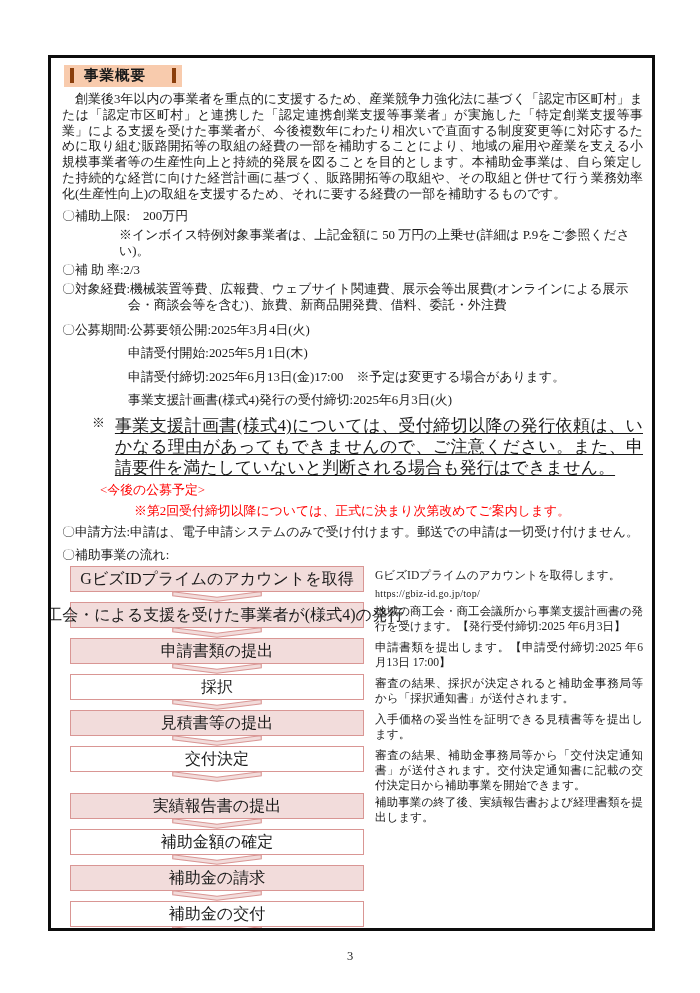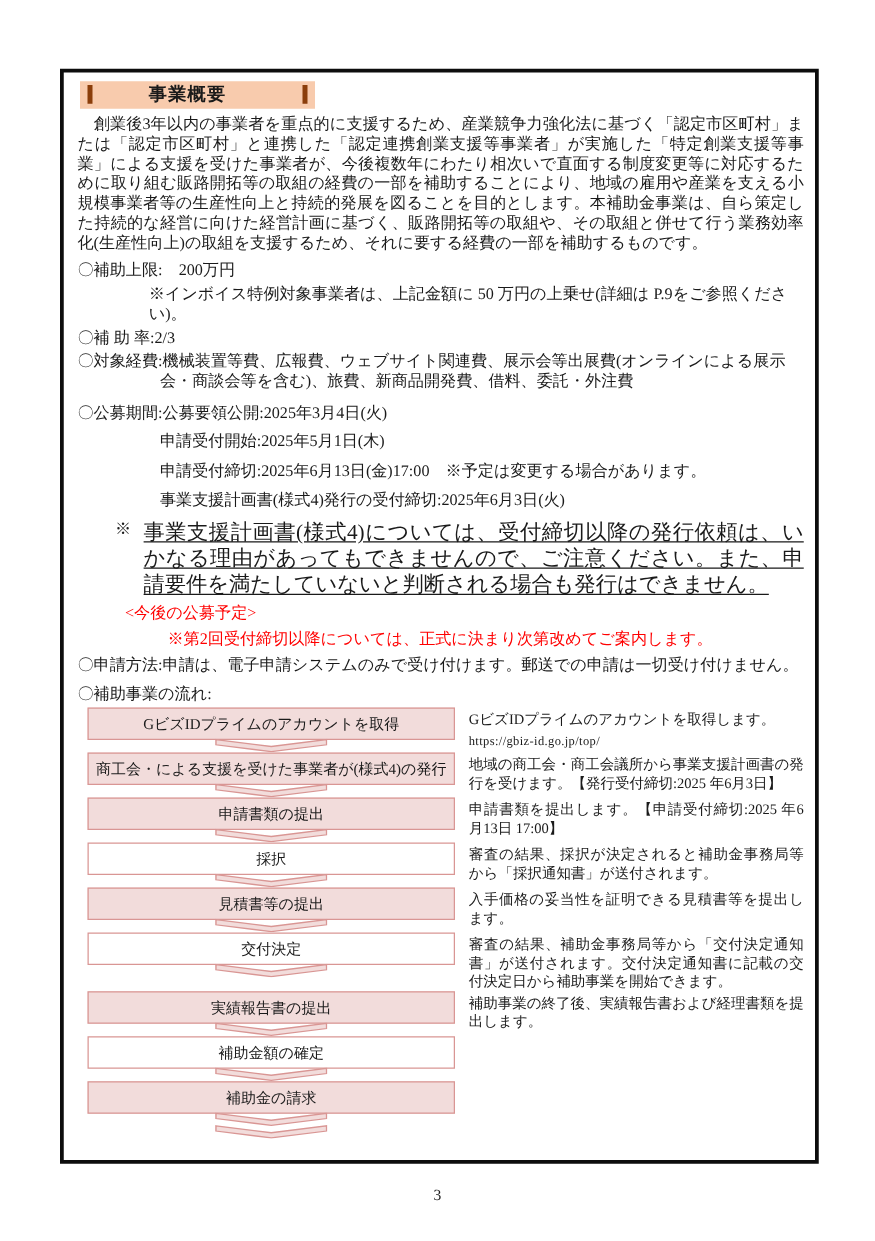--- a/index.html
+++ b/index.html
@@ -9,21 +9,21 @@
     color:#1a1a1a;
   }
   .doc-frame{
     position:absolute;left:48px;top:55px;width:607px;height:876px;
     border:3px solid #0d0d0d;box-sizing:border-box;
     padding:6px 9px 0 11px;overflow:hidden;background:#ffffff;
   }
   
   .badge{
     display:inline-flex;align-items:center;background:#F8CBAD;
-    padding:1px 6px 2px 6px;margin:1px 0 3px 2px;gap:35px;
+    padding:1px 6px 2px 6px;margin:1px 0 3px 2px;
   }
   .badge .bar{display:inline-block;width:4px;height:15px;background:#8B3E0B;}
   .badge .bar.right{margin-left:26px;}
   .badge-text{font-size:14.5px;font-weight:bold;margin-left:10px;letter-spacing:1px;}
   
   .para{
     font-size:12.9px;line-height:1.225;margin:2px 0 5px 0;text-align:justify;
   }
   .line{font-size:12.9px;line-height:1.25;margin:0 0 3px 0;}
   .indent-note{padding-left:57px;}
@@ -45,21 +45,21 @@
   .flow{display:block;}
   .flow-row{display:grid;grid-template-columns:312px 1fr;min-height:35px;}
   .flow-row.last{min-height:30px;}
   .flow-left{display:flex;flex-direction:column;align-items:flex-start;}
   .flow-box{
     margin-left:8px;width:294px;height:26px;box-sizing:border-box;
     border:1.5px solid #D99694;display:flex;align-items:center;justify-content:center;
   }
   .flow-box.filled{background:#F2DCDB;}
   .flow-box.open{background:#ffffff;}
-  .flow-box-label{font-size:12px;white-space:nowrap;}
+  .flow-box-label{font-size:16px;white-space:nowrap;}
   .flow-arrow{display:block;margin:-1px 0 0 110px;width:90px;height:11px;}
   .flow-note{font-size:11.6px;line-height:1.3;padding:2px 0 0 1px;text-align:justify;}
   .flow-url{font-size:10px;margin-top:4px;letter-spacing:0.3px;}
   .page-number{
     position:absolute;left:0;right:0;top:949px;text-align:center;font-size:12.5px;
   }
 </style>
 </head>
 <body>
 
@@ -202,20 +202,23 @@
       </div>
       <svg class="flow-arrow" viewBox="0 0 120 16" preserveAspectRatio="none">
         <polygon points="1,1 60,9 119,1 119,7 60,15 1,7" fill="#F2DCDB" stroke="#D99694" stroke-width="1.5"></polygon>
       </svg>
     </div>
     <div class="flow-note"></div>
   </div>
 
   <div class="flow-row">
     <div class="flow-left">
+      <div class="flow-box open">
+        <span class="flow-box-label">補助金の交付</span>
+      </div>
       <svg class="flow-arrow" viewBox="0 0 120 16" preserveAspectRatio="none">
         <polygon points="1,1 60,9 119,1 119,7 60,15 1,7" fill="#F2DCDB" stroke="#D99694" stroke-width="1.5"></polygon>
       </svg>
     </div>
     <div class="flow-note"></div>
   </div>
 
   <div class="flow-row last">
     <div class="flow-left">
       <div class="flow-box filled">

